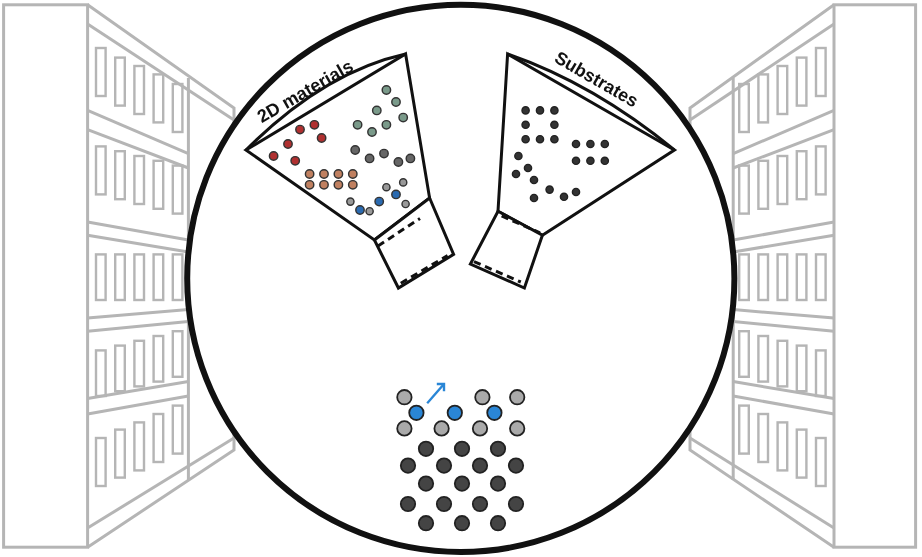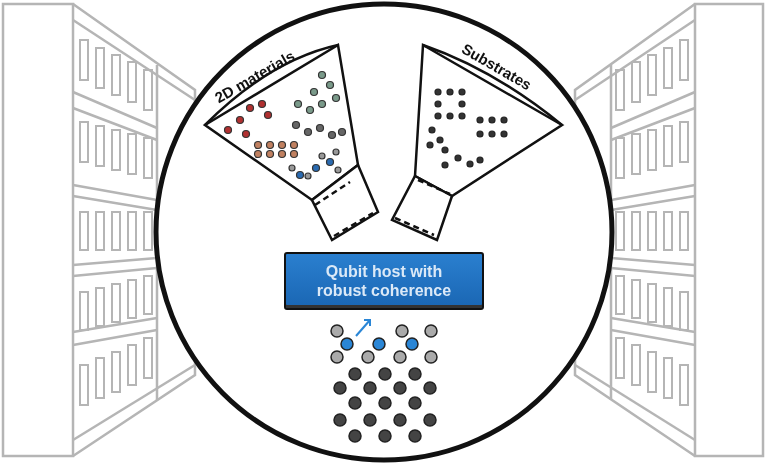--- a/index.html
+++ b/index.html
@@ -229,19 +229,13 @@
   </g>
   <g stroke="#2a86d6" stroke-width="2" fill="none">
     <line x1="356" y1="336" x2="370" y2="320"></line>
         <path d="M364,320 L370,320 L370,326"></path>
   </g>
 </svg>
 
 <div class="label" style="left:210px;top:68px;transform:rotate(-30deg);">2D materials</div>
 <div class="label" style="left:458px;top:58px;transform:rotate(30deg);">Substrates</div>
 
-<div id="host-box">
-  <div id="host-text">
-    <div>Qubit host with</div>
-    <div>robust coherence</div>
-  </div>
 </div>
-</div>
 
 </body></html>

